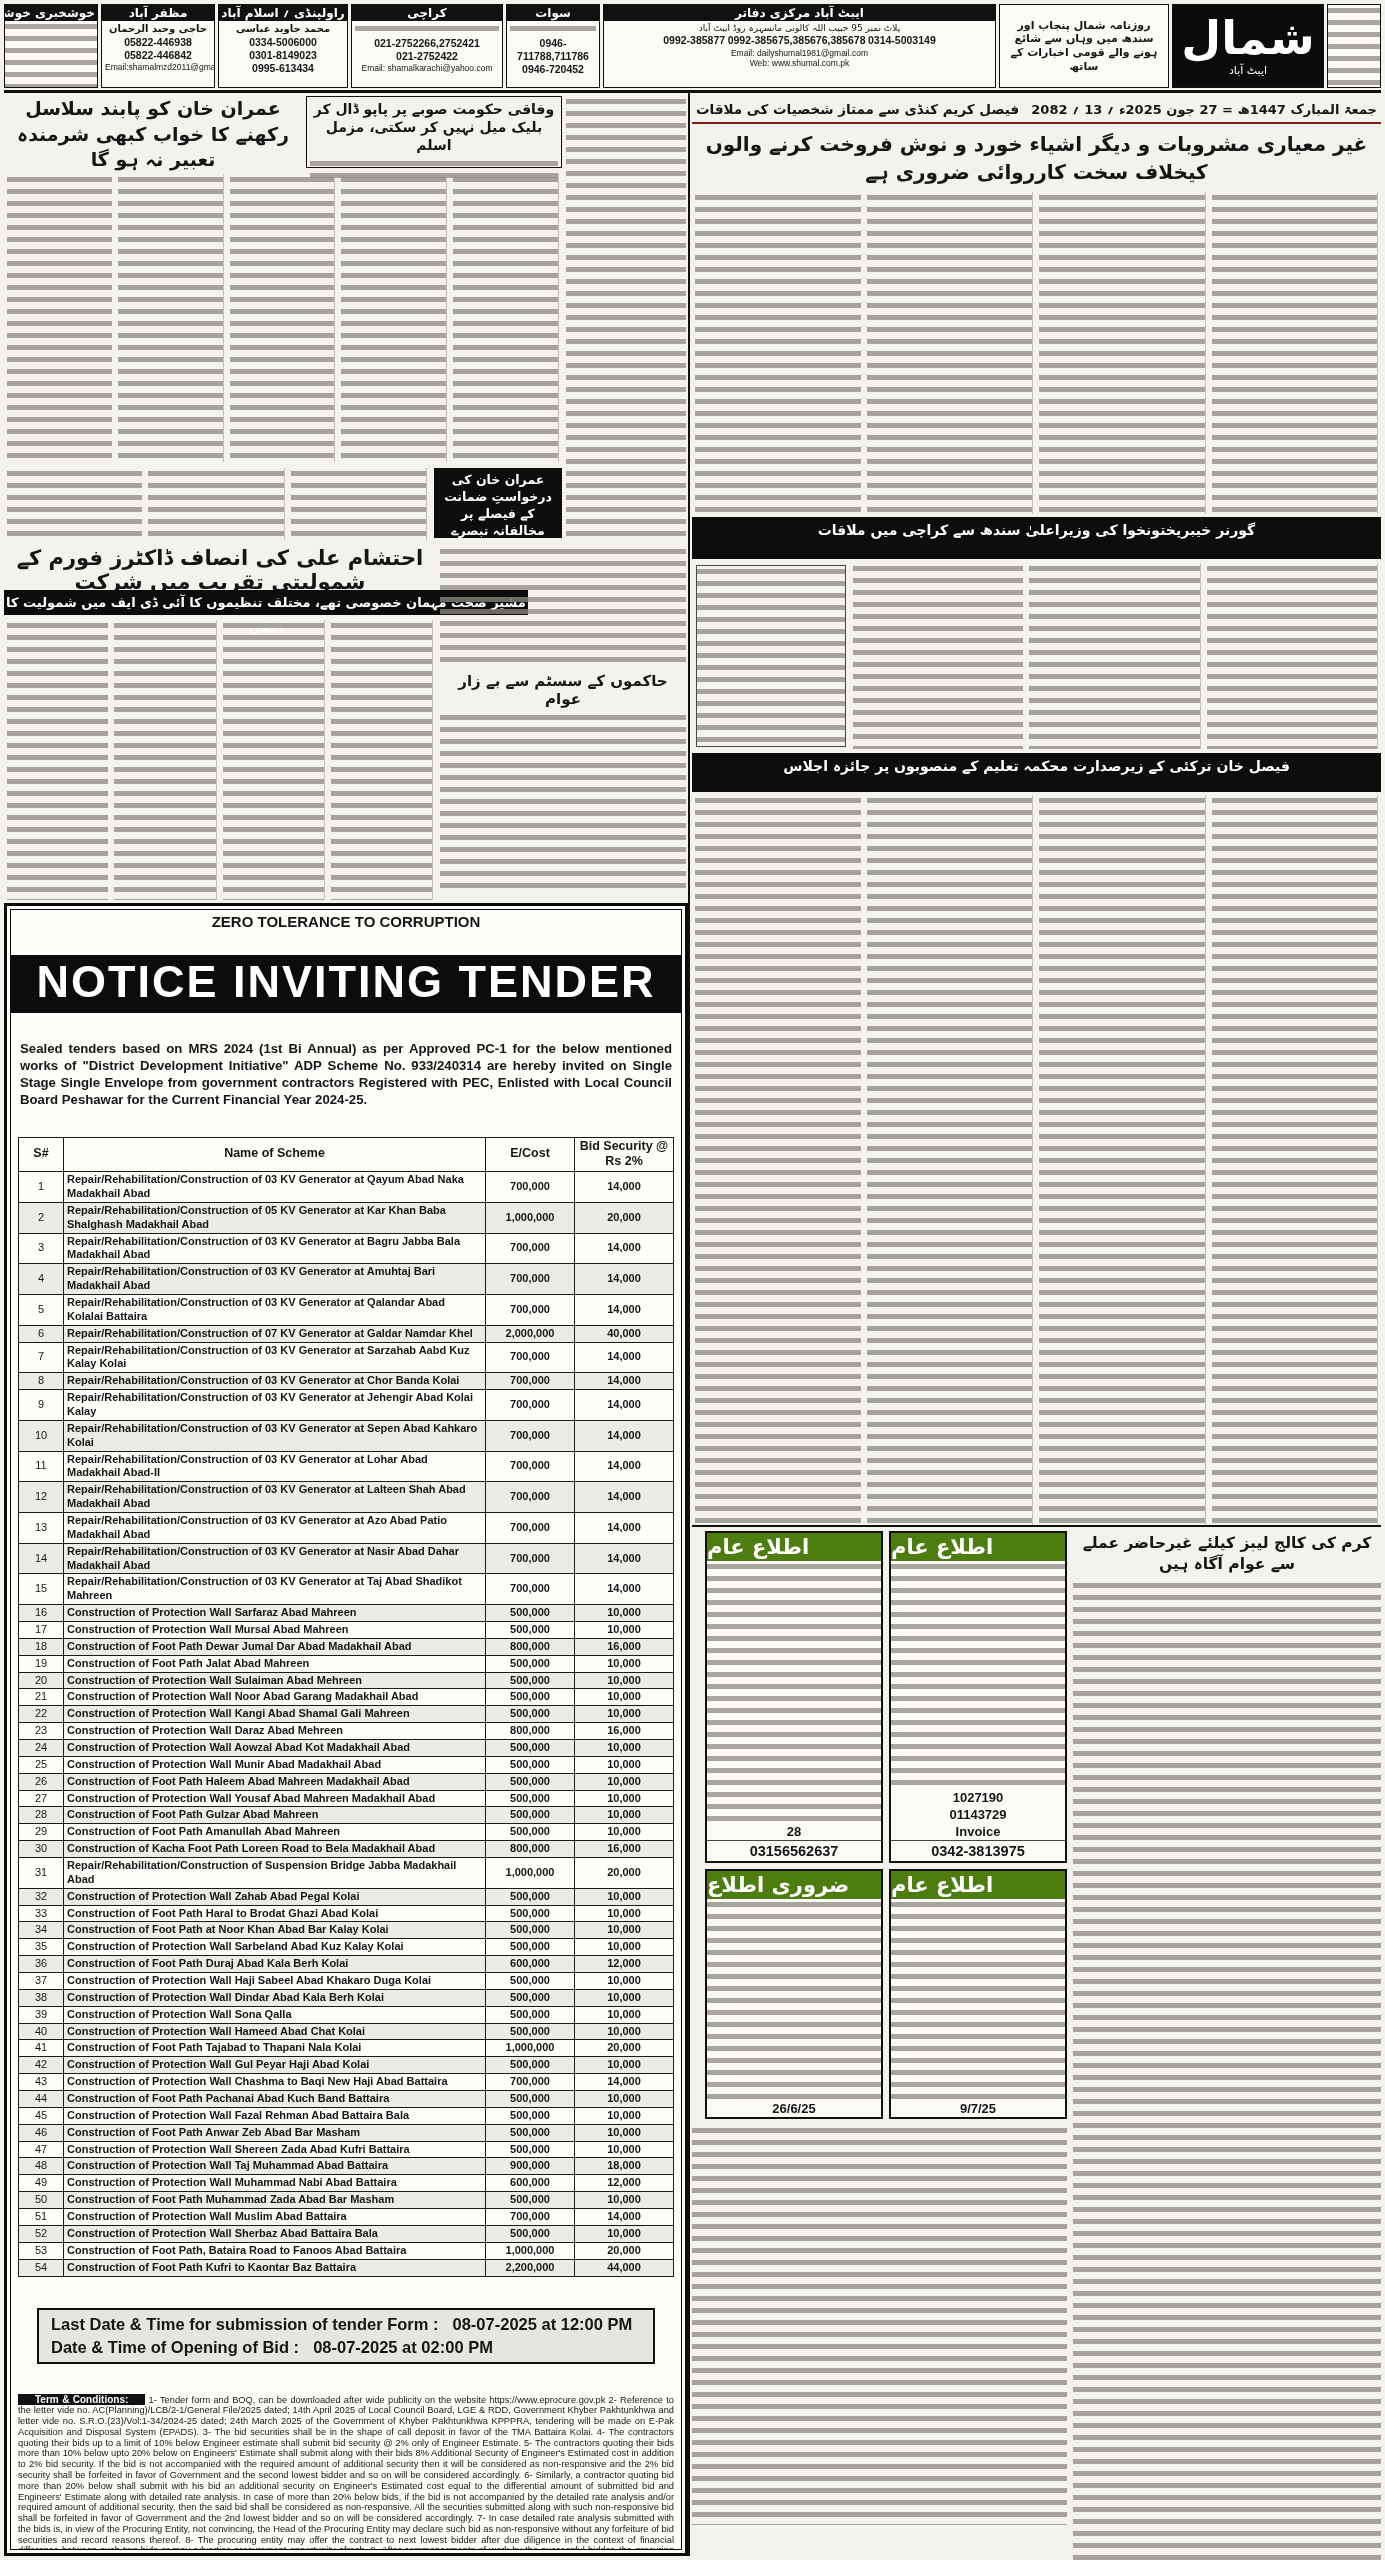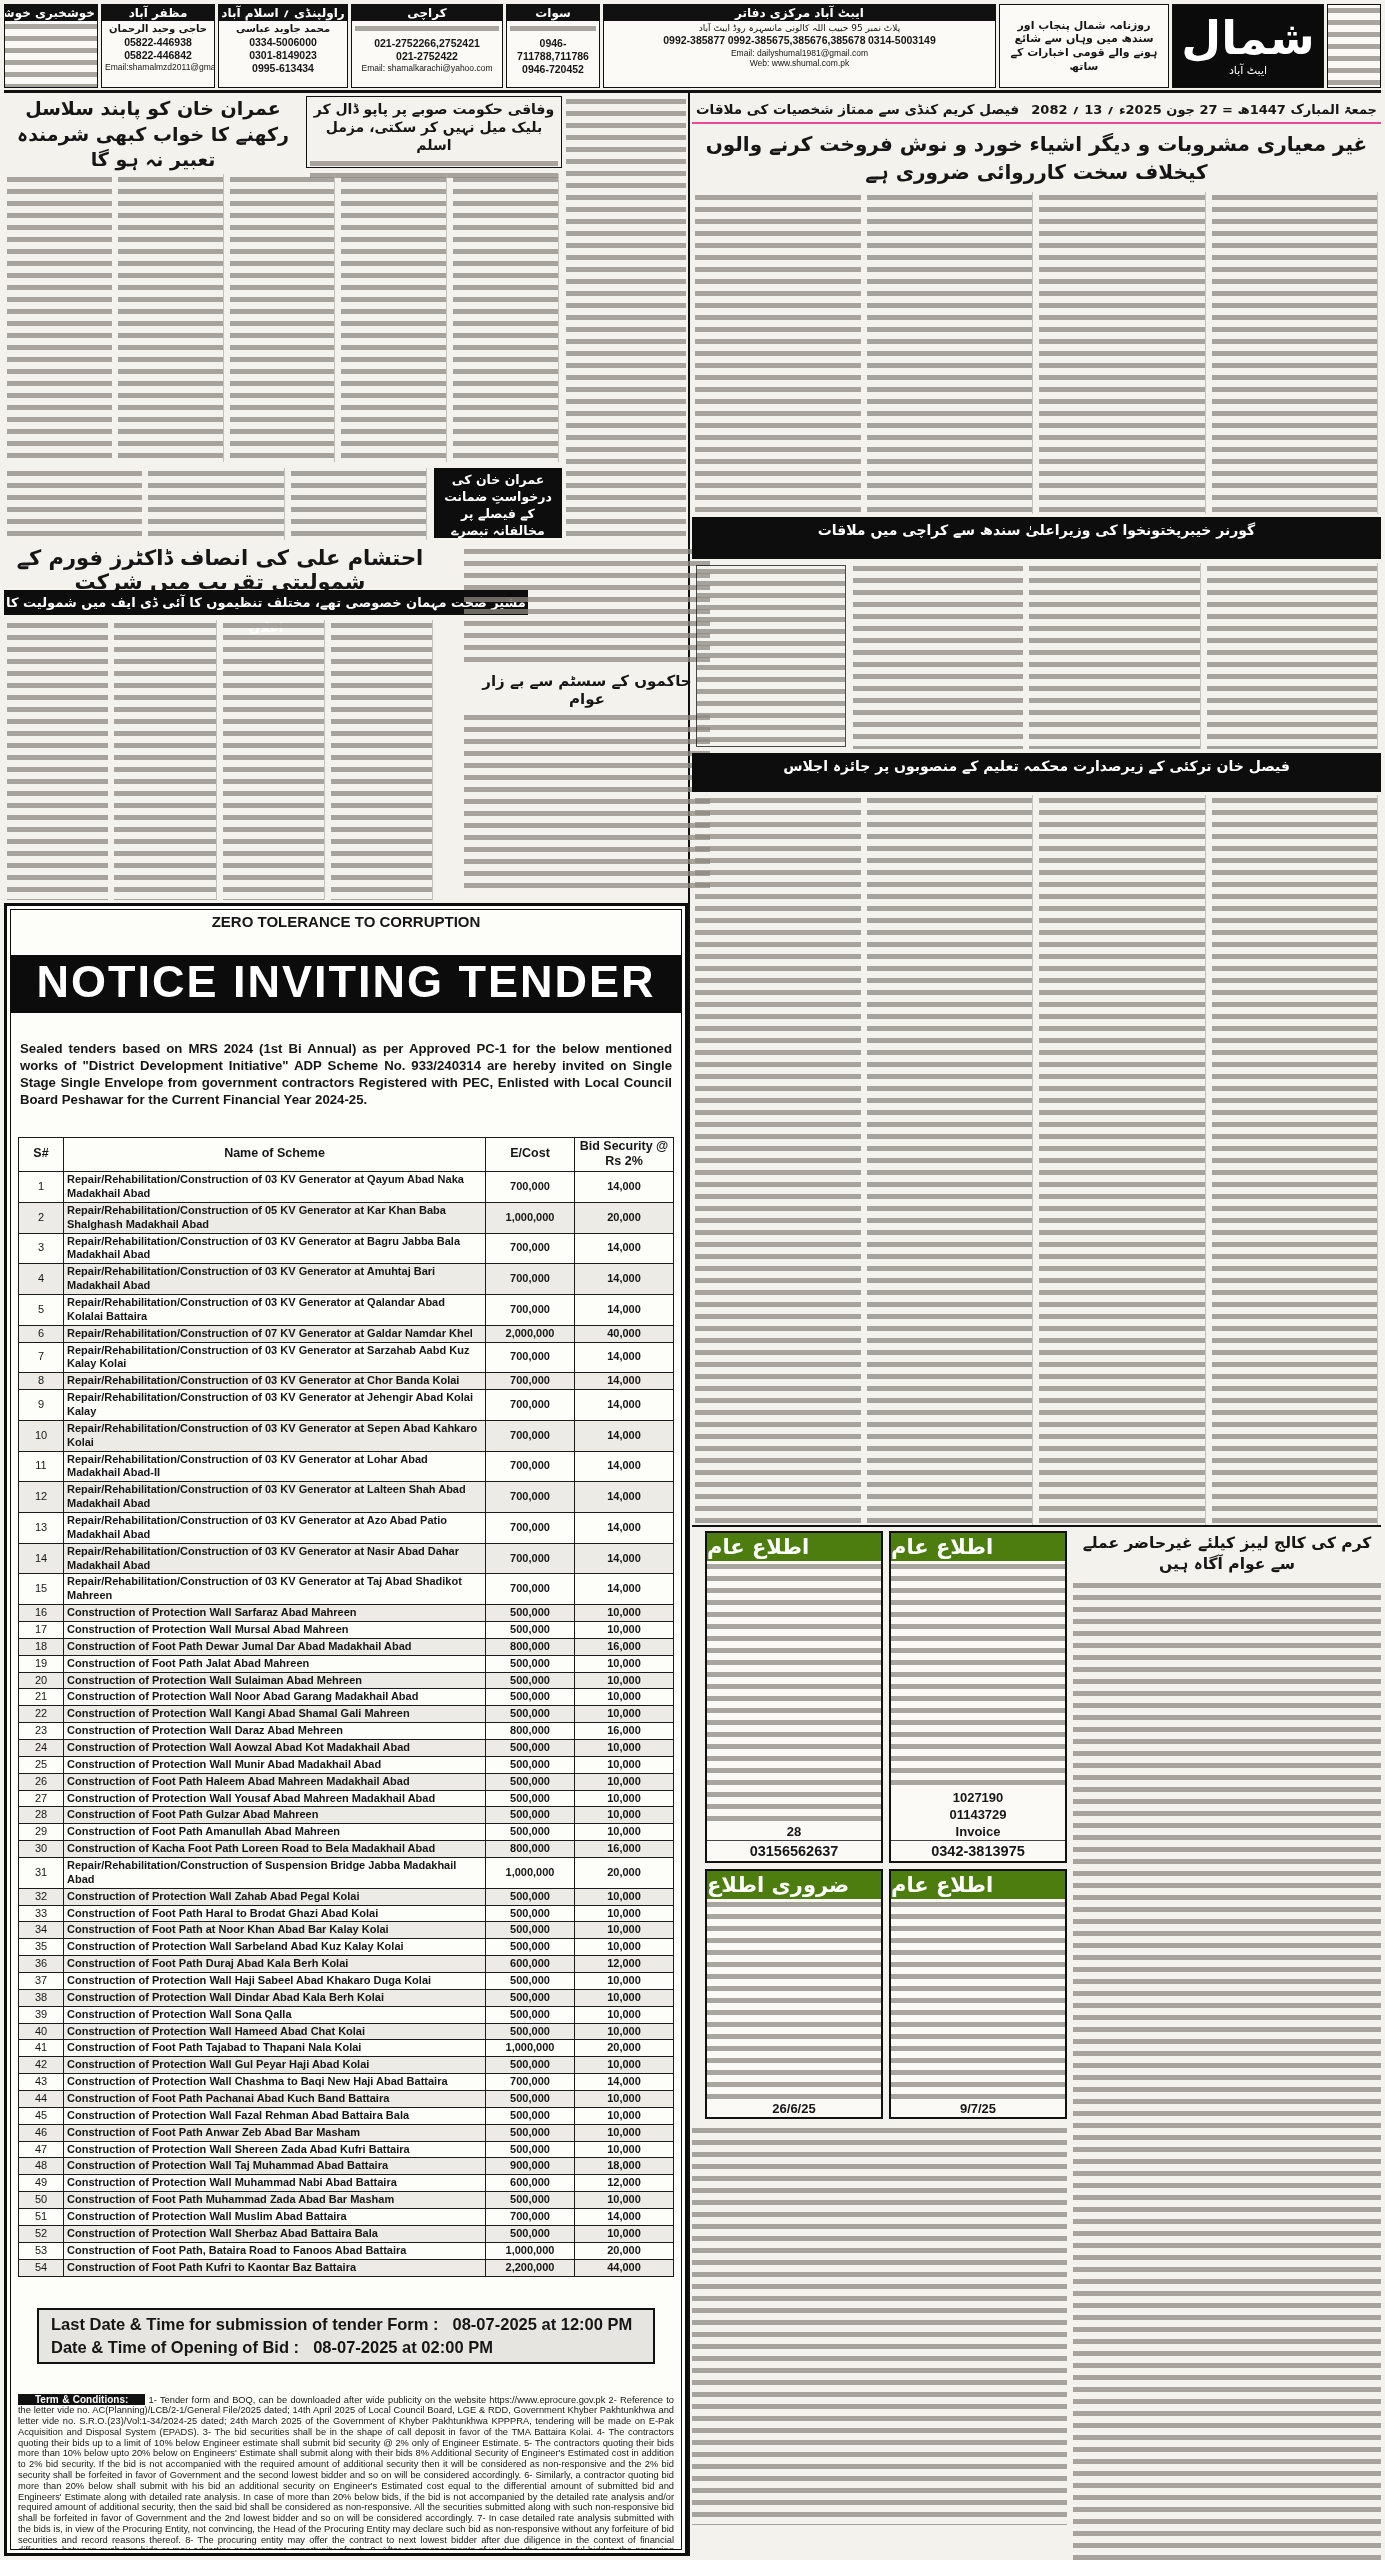--- a/index.html
+++ b/index.html
@@ -31,21 +31,21 @@
   .hlB{position:absolute;left:302px;top:0;width:256px;height:72px;border:1.5px solid #111;padding:3px;box-sizing:border-box;}
   .hlB .t{font-size:14px;font-weight:bold;text-align:center;line-height:1.3;}
   .colT{position:absolute;left:562px;top:0;width:120px;height:444px;}
   .tcolsA{position:absolute;left:0;top:78px;width:558px;height:288px;}
   .blackbox{position:absolute;left:430px;top:372px;width:128px;height:70px;background:#0d0d0d;color:#fff;
             font-size:12.5px;font-weight:bold;text-align:center;padding:4px;box-sizing:border-box;line-height:1.35;}
   .tcolsA2{position:absolute;left:0;top:372px;width:426px;height:72px;}
   .hlC{position:absolute;left:0;top:450px;width:432px;height:42px;font-size:21px;font-weight:bold;text-align:center;}
   .hlCsub{position:absolute;left:0;top:494px;width:524px;height:25px;font-size:13px;line-height:25px;}
   .tcolsB{position:absolute;left:0;top:524px;width:432px;height:280px;}
-  .midcol{position:absolute;left:460px;top:450px;width:246px;height:354px;}
+  .midcol{position:absolute;left:436px;top:450px;width:246px;height:354px;}
   .midbar{font-size:15px;font-weight:bold;text-align:center;margin:6px 0 4px;}
   
   .tender{position:absolute;left:4px;top:903px;width:684px;height:1653px;border:3px solid #0c0c0c;background:#fdfdfa;padding:3px;box-sizing:border-box;}
   .tender-inner{border:1.5px solid #0c0c0c;height:100%;box-sizing:border-box;display:flex;flex-direction:column;overflow:hidden;gap:23px;}
   .slogan{font-size:15px;font-weight:bold;text-align:center;padding:3px 0 2px;}
   .title-bar{background:#0c0c0c;color:#fff;text-align:center;font-size:45px;font-weight:bold;letter-spacing:2px;padding:1px 0 5px;}
   .intro{font-size:13.2px;font-weight:600;padding:5px 9px 3px;text-align:justify;line-height:1.28;}
   table.tt{width:calc(100% - 14px);margin:2px auto;border-collapse:collapse;font-size:11px;}
   .tt th,.tt td{border:1.4px solid #1b1b1b;padding:1px 3px;line-height:1.26;}
   .tt th{font-size:12.5px;text-align:center;}
@@ -54,21 +54,21 @@
   .c-bid{width:92px;text-align:center;font-weight:bold;}
   .c-name{font-weight:600;}
   .tt tbody tr:nth-child(even){background:#edebe6;}
   .dates{border:2px solid #111;background:#e7e5e0;margin:6px 26px 4px;padding:3px 12px;font-size:16.5px;font-weight:bold;}
   .dates .drow{display:flex;padding:2px 0;}
   .dates .dv{margin-left:14px;}
   .terms{padding:3px 7px 0;font-size:9.3px;line-height:1.16;text-align:justify;}
   .terms-label{background:#111;color:#fff;font-weight:bold;padding:0 17px;font-size:10px;}
   
   .right-news{position:absolute;left:692px;top:96px;width:689px;height:2460px;}
-  .r-top{display:flex;justify-content:space-between;align-items:center;border-bottom:2px solid #ec4899;padding:2px 4px;height:22px;}
+  .r-top{display:flex;justify-content:space-between;align-items:center;border-bottom:2px solid #7f1d1d;padding:2px 4px;height:22px;}
   .r-top .h{font-size:13.5px;font-weight:bold;}
   .r-top .d{font-size:13px;font-weight:bold;}
   .r-h1{font-size:20px;font-weight:bold;text-align:center;line-height:1.4;margin:6px 2px 4px;height:58px;}
   .r-cols1{height:322px;}
   .r-bar1{height:42px;line-height:26px;font-size:14px;margin:3px 0;}
   .r-mid{height:186px;display:flex;margin:4px 0;}
   .r-inset{width:150px;border:1.5px solid #111;margin:2px 4px;padding:3px;box-sizing:border-box;}
   .r-bar2{height:39px;line-height:26px;font-size:14px;margin:3px 0;}
   .r-cols2{height:730px;}
   .r-bottom{display:flex;direction:rtl;height:1050px;border-top:2px solid #111;padding-top:4px;box-sizing:border-box;}

